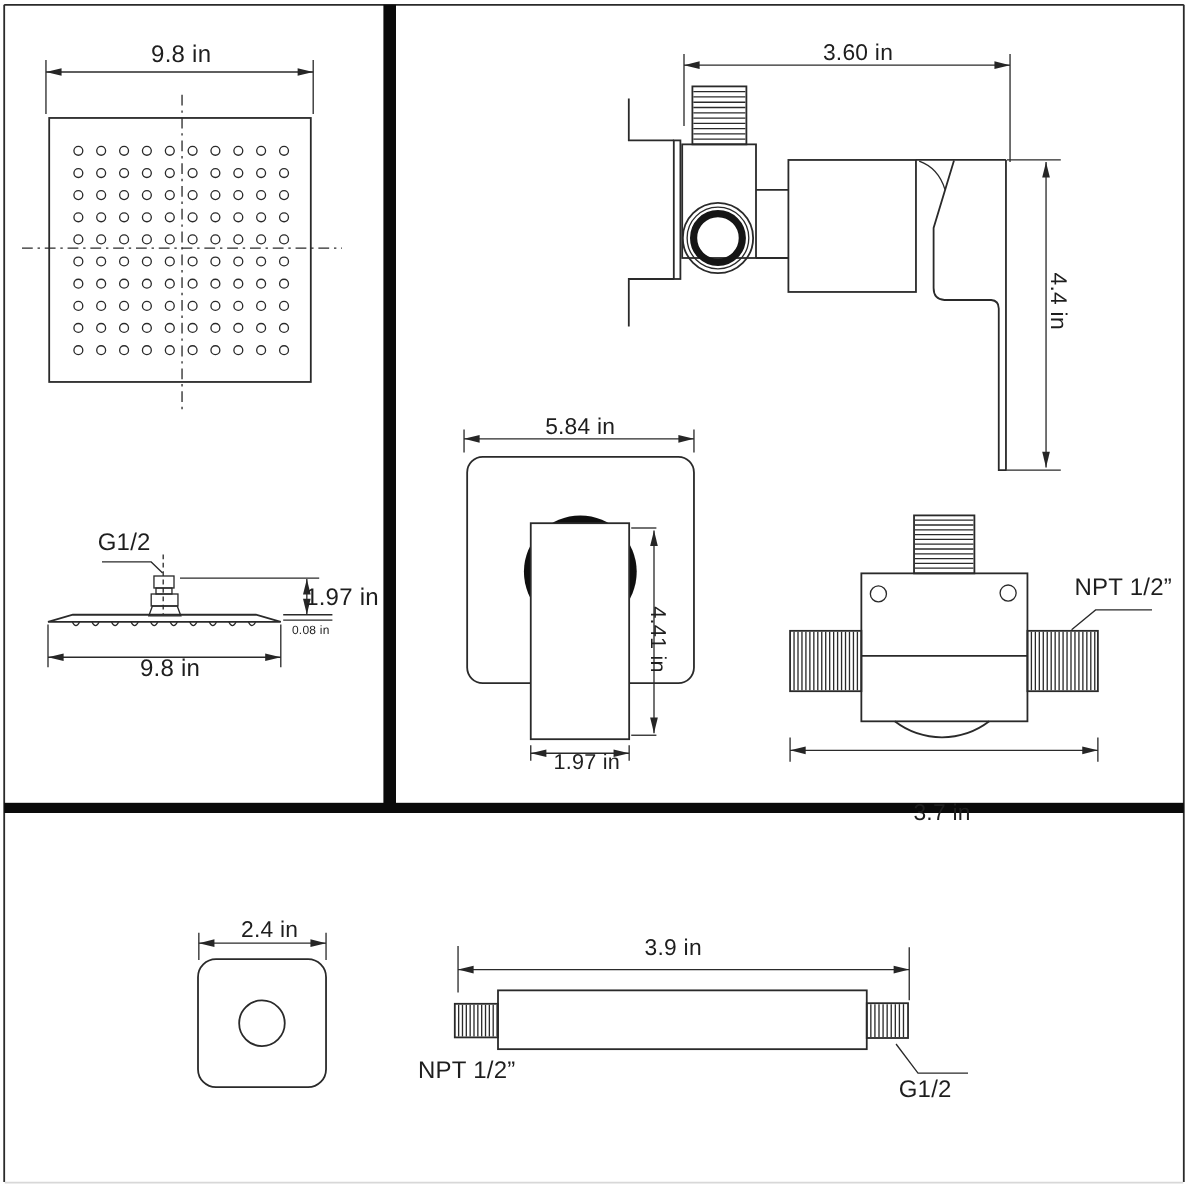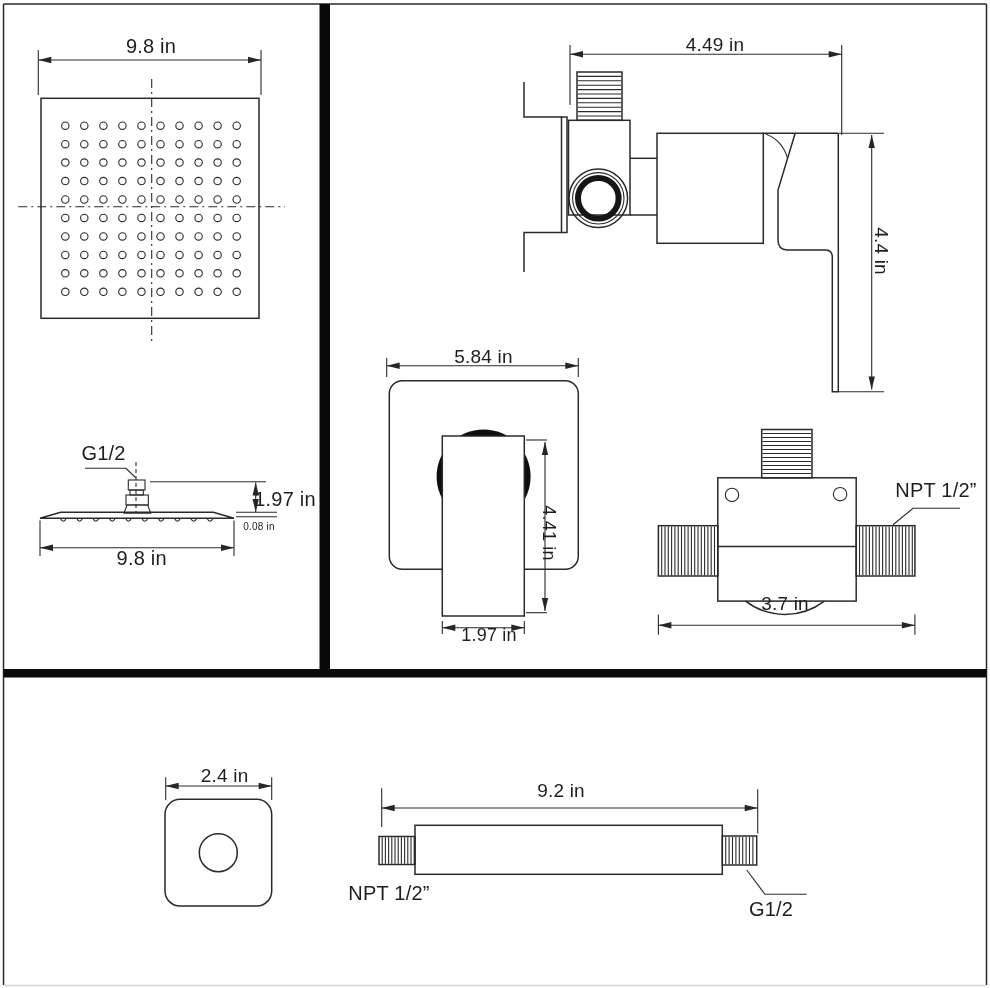--- a/index.html
+++ b/index.html
@@ -368,29 +368,29 @@
       <line x1="381.7" y1="788.3" x2="381.7" y2="827"></line>
       <line x1="757.7" y1="789.3" x2="757.7" y2="833.5"></line>
       <line x1="381.7" y1="808" x2="757.7" y2="808"></line>
     </g>
     <polygon points="381.7,808 394.7,804.8 394.7,811.2"></polygon>
         <polygon points="757.7,808 744.7,804.8 744.7,811.2"></polygon>
   </g>
 </svg>
 
 <span class="lbl f20" style="left:151px;top:45.5px">9.8 in</span>
-<span class="lbl" style="left:715px;top:45px">4.49 in</span>
+<span class="lbl" style="left:715px;top:45px">3.60 in</span>
 <span class="lbl rot" style="left:880.5px;top:251px">4.4 in</span>
 <span class="lbl" style="left:483.5px;top:356.5px">5.84 in</span>
 <span class="lbl rot" style="left:548px;top:533px;font-size:18px">4.41 in</span>
 <span class="lbl" style="left:489px;top:635px;font-size:18px">1.97 in</span>
 <span class="lbl f20" style="left:936px;top:489.5px">NPT 1/2”</span>
-<span class="lbl" style="left:785px;top:604px">3.7 in</span>
+<span class="lbl" style="left:785px;top:678px">3.7 in</span>
 <span class="lbl f20" style="left:103.5px;top:453px">G1/2</span>
 <span class="lbl f20" style="left:285px;top:498.5px">1.97 in</span>
 <span class="lbl f11" style="left:259px;top:525.7px">0.08 in</span>
 <span class="lbl f20" style="left:141.7px;top:558px">9.8 in</span>
 <span class="lbl" style="left:224.7px;top:776.3px">2.4 in</span>
-<span class="lbl" style="left:561px;top:790.5px">9.2 in</span>
+<span class="lbl" style="left:561px;top:790.5px">3.9 in</span>
 <span class="lbl f20" style="left:389px;top:892.5px">NPT 1/2”</span>
 <span class="lbl f20" style="left:771px;top:909px">G1/2</span>
 
 </div>
 
 </body></html>

